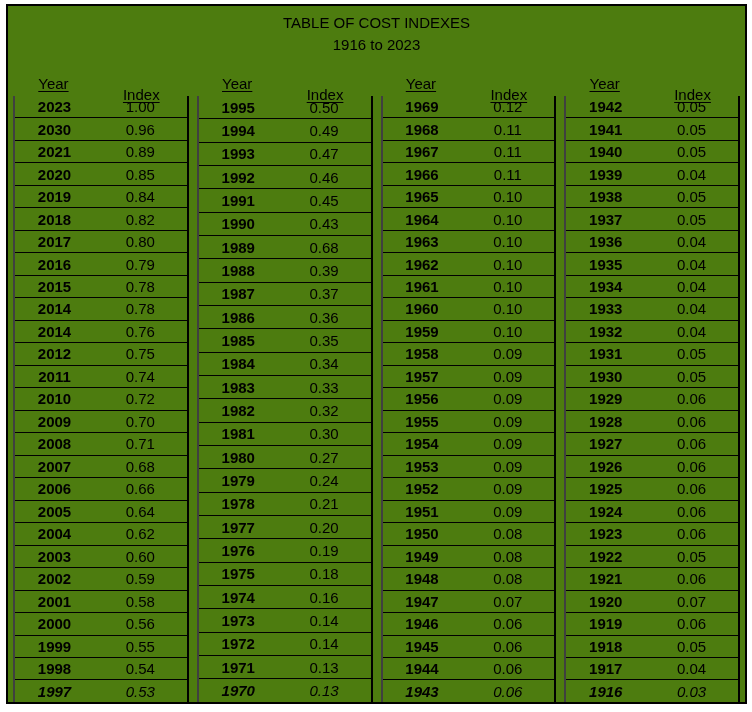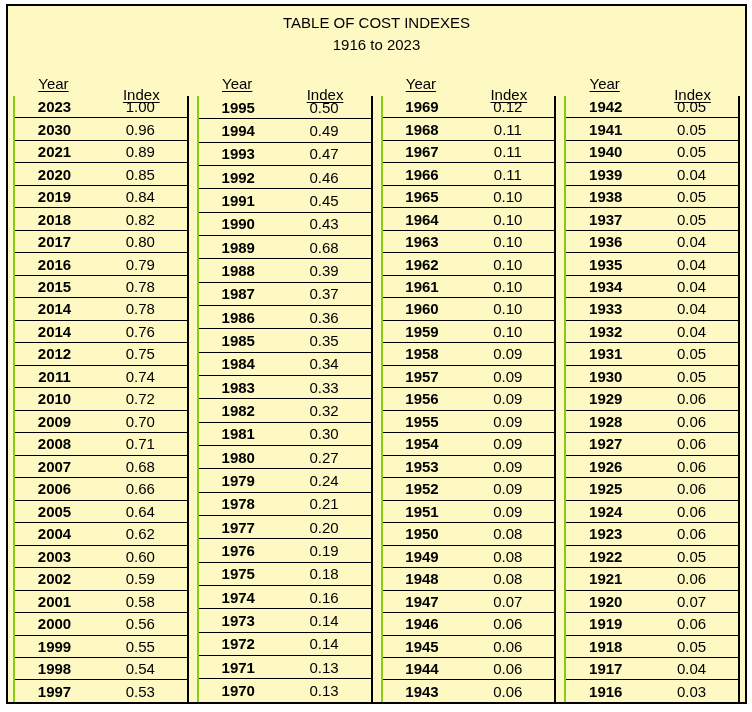--- a/index.html
+++ b/index.html
@@ -16,21 +16,21 @@
     background: #ffffff;
     overflow: hidden;
   }
   .frame {
     position: absolute;
     left: 6px;
     top: 4px;
     right: 5px;
     bottom: 8px;
     border: 2px solid #000000;
-    background: #fef9c3;
+    background: #4d7c0f;
   }
   .title, .subtitle {
     text-align: center;
     font-size: 15px;
     line-height: 22px;
     font-weight: 400;
   }
   .title { margin-top: 6px; }
   .groups {
     position: absolute;
@@ -59,33 +59,33 @@
     text-decoration: underline;
     text-underline-offset: 2px;
   }
   .col-header.year-h  { width: 46%; }
   .col-header.index-h { width: 54%; margin-top: 23px; }
   table.data-table {
     border-collapse: collapse;
     table-layout: fixed;
     width: 100%;
     flex: 1 1 auto;
-    border-left: 2px solid #84cc16;
+    border-left: 2px solid #404040;
     border-right: 2px solid #000000;
   }
   table.data-table td {
     border-bottom: 1.5px solid #000000;
     font-size: 15px;
     text-align: center;
     padding: 0;
     vertical-align: middle;
     overflow: hidden;
     white-space: nowrap;
   }
-  table.data-table tr:last-child td { border-bottom: none; }
+  table.data-table tr:last-child td { border-bottom: none; font-style: italic; }
   td.year-cell  { width: 46%; font-weight: 700; }
   td.index-cell { width: 54%; font-weight: 400; }
 </style>
 </head>
 <body>
 
 <div class="page">
   <div class="frame">
     <div class="title">TABLE OF COST INDEXES</div>
     <div class="subtitle">1916 to 2023</div>

